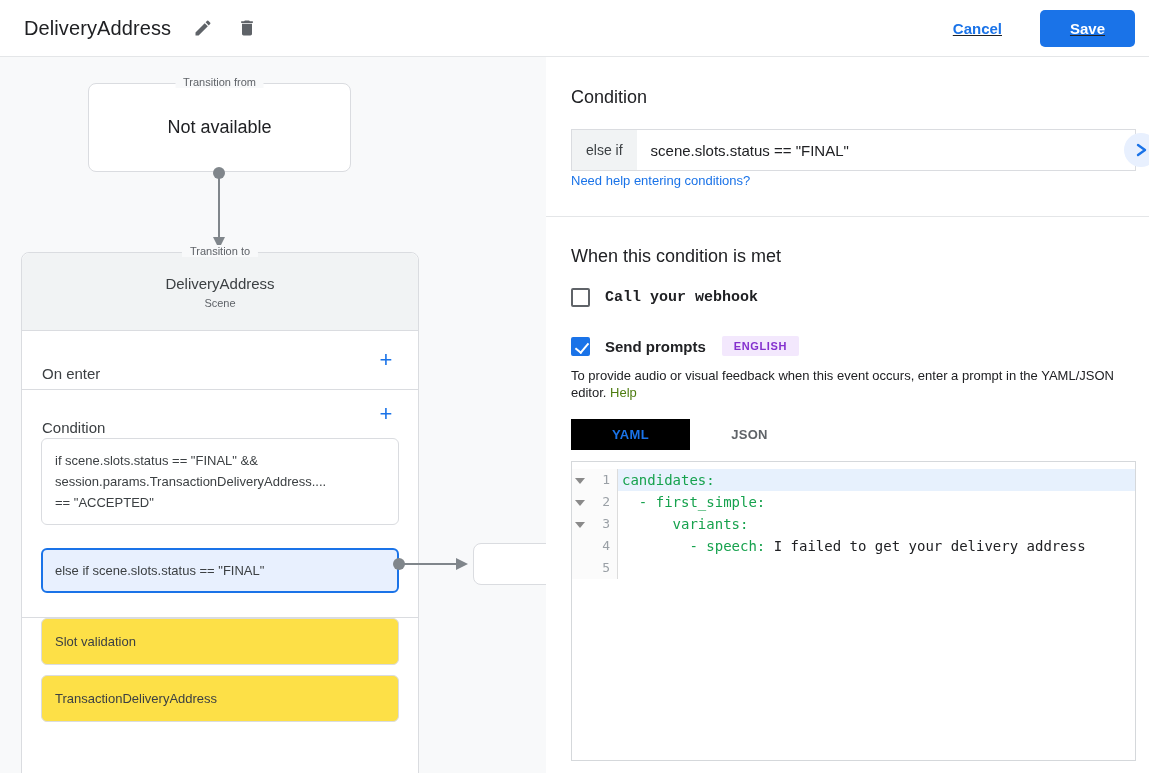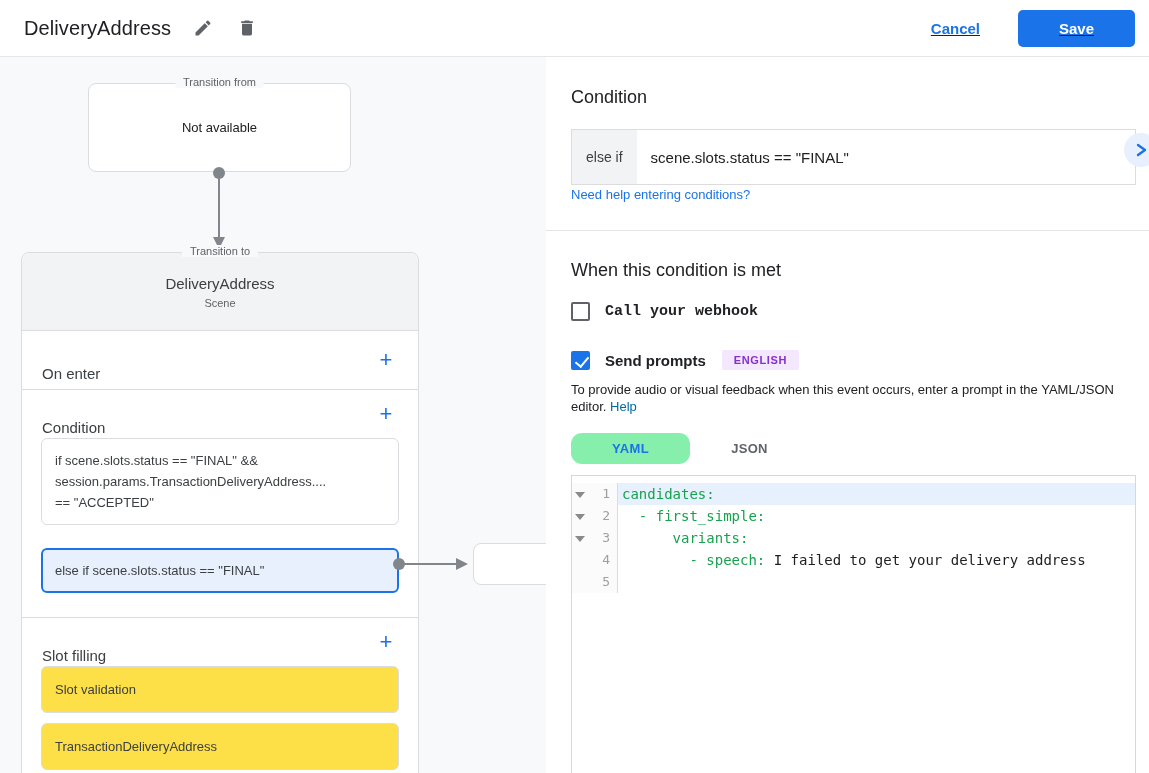--- a/index.html
+++ b/index.html
@@ -9,35 +9,35 @@
   
   .topbar { height:57px; display:flex; align-items:center; padding:0 14px 0 24px;
     background:#fff; border-bottom:1px solid #e4e6e8; }
   .page-title { font-size:20px; color:#202124; letter-spacing:.1px; }
   .icon-btn { width:24px; height:24px; margin-left:20px; border:none; background:none;
     cursor:pointer; color:#5f6368; display:flex; align-items:center; justify-content:center; }
   .icon-btn svg { width:20px; height:20px; fill:#5f6368; }
   .topbar-right { margin-left:auto; display:flex; align-items:center;text-decoration:underline; }
   .cancel-btn { border:none; background:none; color:#1a73e8; font-size:15px; font-weight:600;
     padding:8px 16px; margin-right:22px; cursor:pointer; font-family:inherit; }
-  .save-btn { width:117px; height:37px; background:#1a73e8; color:#fff; border:none;
+  .save-btn { width:95px; height:37px; background:#1a73e8; color:#fff; border:none;
     border-radius:5px; font-size:15px; font-weight:600; cursor:pointer; font-family:inherit; }
 
   
   .main { display:flex; height:716px; }
   .canvas { position:relative; width:546px; background:#f8f9fa; overflow:hidden; flex:none; }
   .panel { position:relative; flex:1; background:#fff; padding:0 13px 0 25px; overflow:hidden; }
 
   
   .flow-box { position:absolute; background:#fff; border:1px solid #dadce0; border-radius:8px; }
   .legend { position:absolute; top:-8px; left:50%; transform:translateX(-50%);
     background:#f8f9fa; padding:0 8px; font-size:11px; color:#5f6368; white-space:nowrap; }
   .from-box { left:88px; top:26px; width:263px; height:89px;
     display:flex; align-items:center; justify-content:center; }
-  .from-box .content { font-size:13px; color:#202124; }
+  .from-box .content { font-size:18px; color:#202124; }
 
   .arrow-svg { position:absolute; }
 
   .scene-card { position:absolute; left:21px; top:195px; width:398px; height:600px;
     background:#fff; border:1px solid #dadce0; border-radius:8px; }
   .scene-card .card-header { background:#f1f3f4; border-bottom:1px solid #dadce0;
     border-radius:8px 8px 0 0; height:78px; display:flex; flex-direction:column;
     align-items:center; justify-content:center; }
   .card-scene-name { font-size:15px; color:#3c4043; margin-bottom:5px; }
   .card-scene-sub { font-size:11px; color:#5f6368; }
@@ -63,21 +63,21 @@
 
   
   .panel-title-row { margin-top:30px; display:flex; align-items:center; }
   .panel-title { font-size:18px; color:#202124; font-weight:400; }
   .collapse-btn { position:absolute; top:76px; right:-9px; width:34px; height:34px;
     border-radius:50%; background:#e8f0fe; border:none; cursor:pointer;
     display:flex; align-items:center; justify-content:center; }
   .panel { position:relative; }
   .collapse-btn svg { width:14px; height:14px; }
 
-  .cond-input-group { margin-top:21px; display:flex; border:1px solid #dadce0; height:56px;
+  .cond-input-group { margin-top:21px; display:flex; border:1px solid #dadce0; height:42px;
     background:#fff; }
   .cond-prefix { background:#f1f3f4; padding:0 14px; display:flex; align-items:center;
     font-size:14px; color:#3c4043; flex:none; }
   .cond-value { flex:1; padding:0 14px; display:flex; align-items:center; font-size:15px;
     color:#202124; border:none; outline:none; font-family:inherit; background:#fff; }
   .help-link { display:inline-block; font-size:13px; color:#1a73e8;
     text-decoration:none; cursor:pointer; }
 
   .panel-divider { margin:27px -13px 0 -25px; border:none; border-top:1px solid #e4e6e8; }
 
@@ -89,26 +89,26 @@
     flex:none; cursor:pointer; position:relative; background:#fff; }
   .checkbox.checked { background:#1a73e8; border-color:#1a73e8; }
   .checkbox.checked::after { content:""; position:absolute; left:5px; top:1px; width:6px;
     height:11px; border:solid #fff; border-width:0 2px 2px 0; transform:rotate(40deg); }
   .check-label { margin-left:15px; font-size:15px; font-weight:700; color:#202124; }
   .lang-badge { margin-left:16px; background:#f3e8fd; color:#8430ce; font-size:11px;
     font-weight:700; letter-spacing:.6px; padding:4px 12px; border-radius:2px; }
 
   .panel-desc { margin-top:11px; font-size:13px; line-height:17px; color:#202124;
     max-width:560px; }
-  .inline-link { color:#0369a1; text-decoration:none; cursor:pointer;margin-top:44px; }
+  .inline-link { color:#4d7c0f; text-decoration:none; cursor:pointer;margin-top:44px; }
 
   .tabs { margin-top:18px; display:flex; }
   .tab { width:119px; height:31px; display:flex; align-items:center; justify-content:center;
     font-size:13px; font-weight:700; letter-spacing:.3px; color:#5f6368; cursor:pointer; }
-  .tab.active { background:#86efac; color:#1a73e8;border-radius:11px; }
+  .tab.active { background:#000000; color:#1a73e8; }
 
   
   .editor { margin-top:11px; border:1px solid #d5d8db; height:300px; background:#fff;
     font-family:"DejaVu Sans Mono","Liberation Mono",monospace; font-size:14px;
     padding-top:7px; overflow:hidden; cursor:text; }
   .code-line { display:flex; height:22px; line-height:22px; }
   .gutter-cell { width:46px; flex:none; display:flex; align-items:center;
     border-right:1px solid #dcdcdc; background:#fbfbfb; }
   .fold-arrow { width:16px; display:flex; justify-content:center; }
   .fold-arrow::after { content:""; border-left:5px solid transparent;
@@ -184,24 +184,20 @@
           <div>session.params.TransactionDeliveryAddress....</div>
           <div>== "ACCEPTED"</div>
         </div>
         <div class="cond-box selected">
           <div>else if scene.slots.status == "FINAL"</div>
         </div>
         <div class="cond-spacer"></div>
       </div>
 
       <div class="card-section" style="border-bottom:none;">
-        <div class="section-row compact">
-          <span class="section-label">Slot filling</span>
-          <span class="plus-icon"></span>
-        </div>
         <div class="slot-box">Slot validation</div>
         <div class="slot-box">TransactionDeliveryAddress</div>
       </div>
     </div>
 
     <svg class="arrow-svg" style="left:392px; top:496px;" width="82" height="22">
       <circle cx="7" cy="11" r="6" fill="#80868b"></circle>
       <line x1="7" y1="11" x2="66" y2="11" stroke="#80868b" stroke-width="2"></line>
       <polygon points="64,5 64,17 76,11" fill="#80868b"></polygon>
     </svg>

